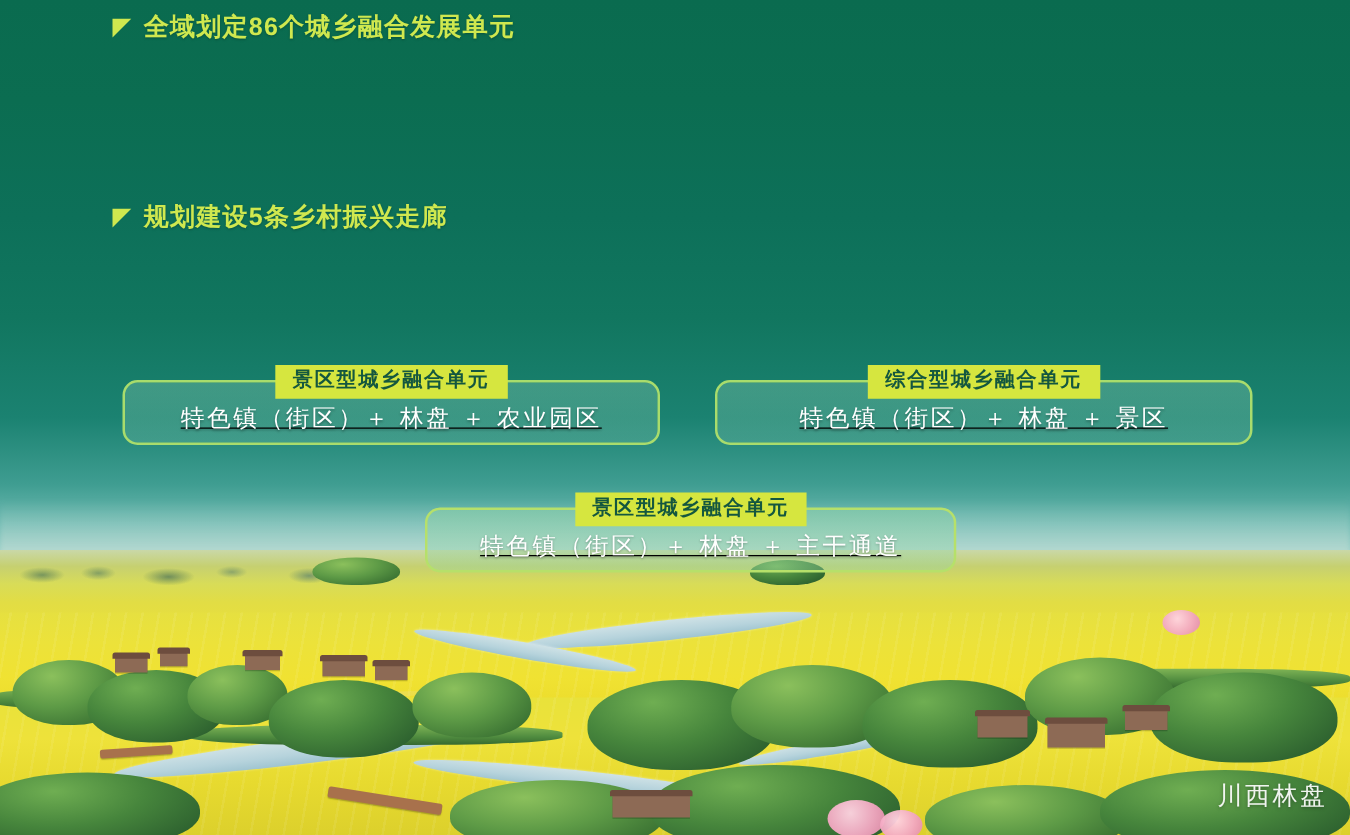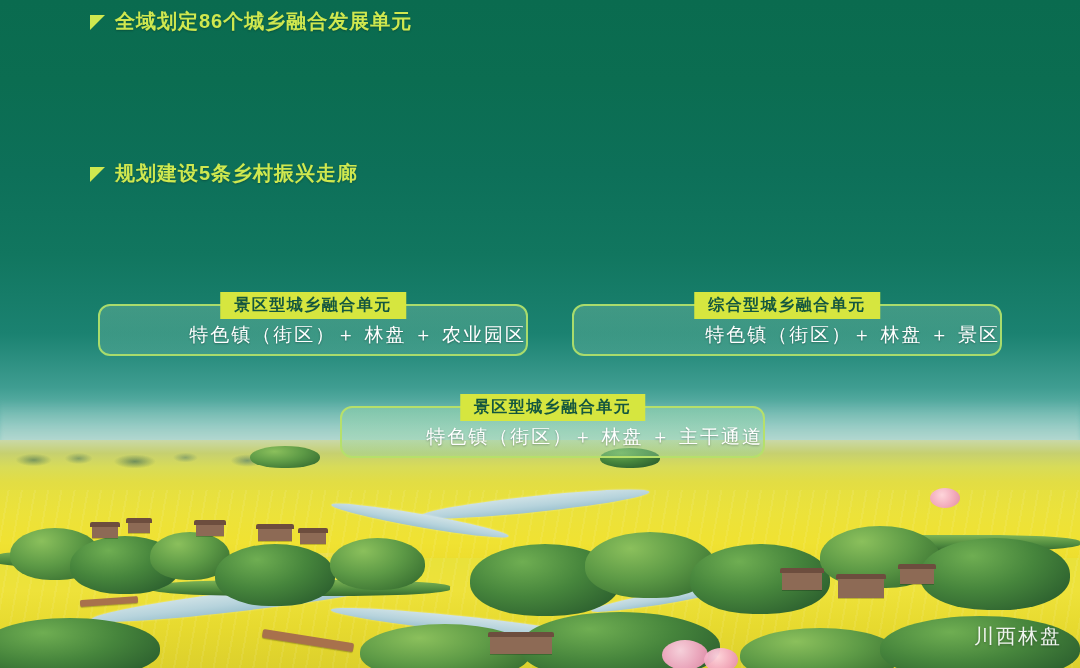--- a/index.html
+++ b/index.html
@@ -225,22 +225,23 @@
   .unit-body {
     position: absolute;
     top: 12px;
     left: 0; right: 0;
     height: 48px;
     border: 2px solid #a9dc6c;
     border-radius: 12px;
     background: linear-gradient(180deg, rgba(160,215,190,0.30) 0%, rgba(150,210,185,0.22) 100%);
     display: flex;
     align-items: center;
-    justify-content: flex-end;
+    justify-content: center;
     z-index: 2;
+    text-decoration: underline;
   }
   .unit-formula {
     color: #ffffff;
     font-size: 19px;
     letter-spacing: 2px;
     text-shadow: 0 1px 2px rgba(0,0,0,.30);
     white-space: nowrap;
     padding-top: 10px;
   }
 

